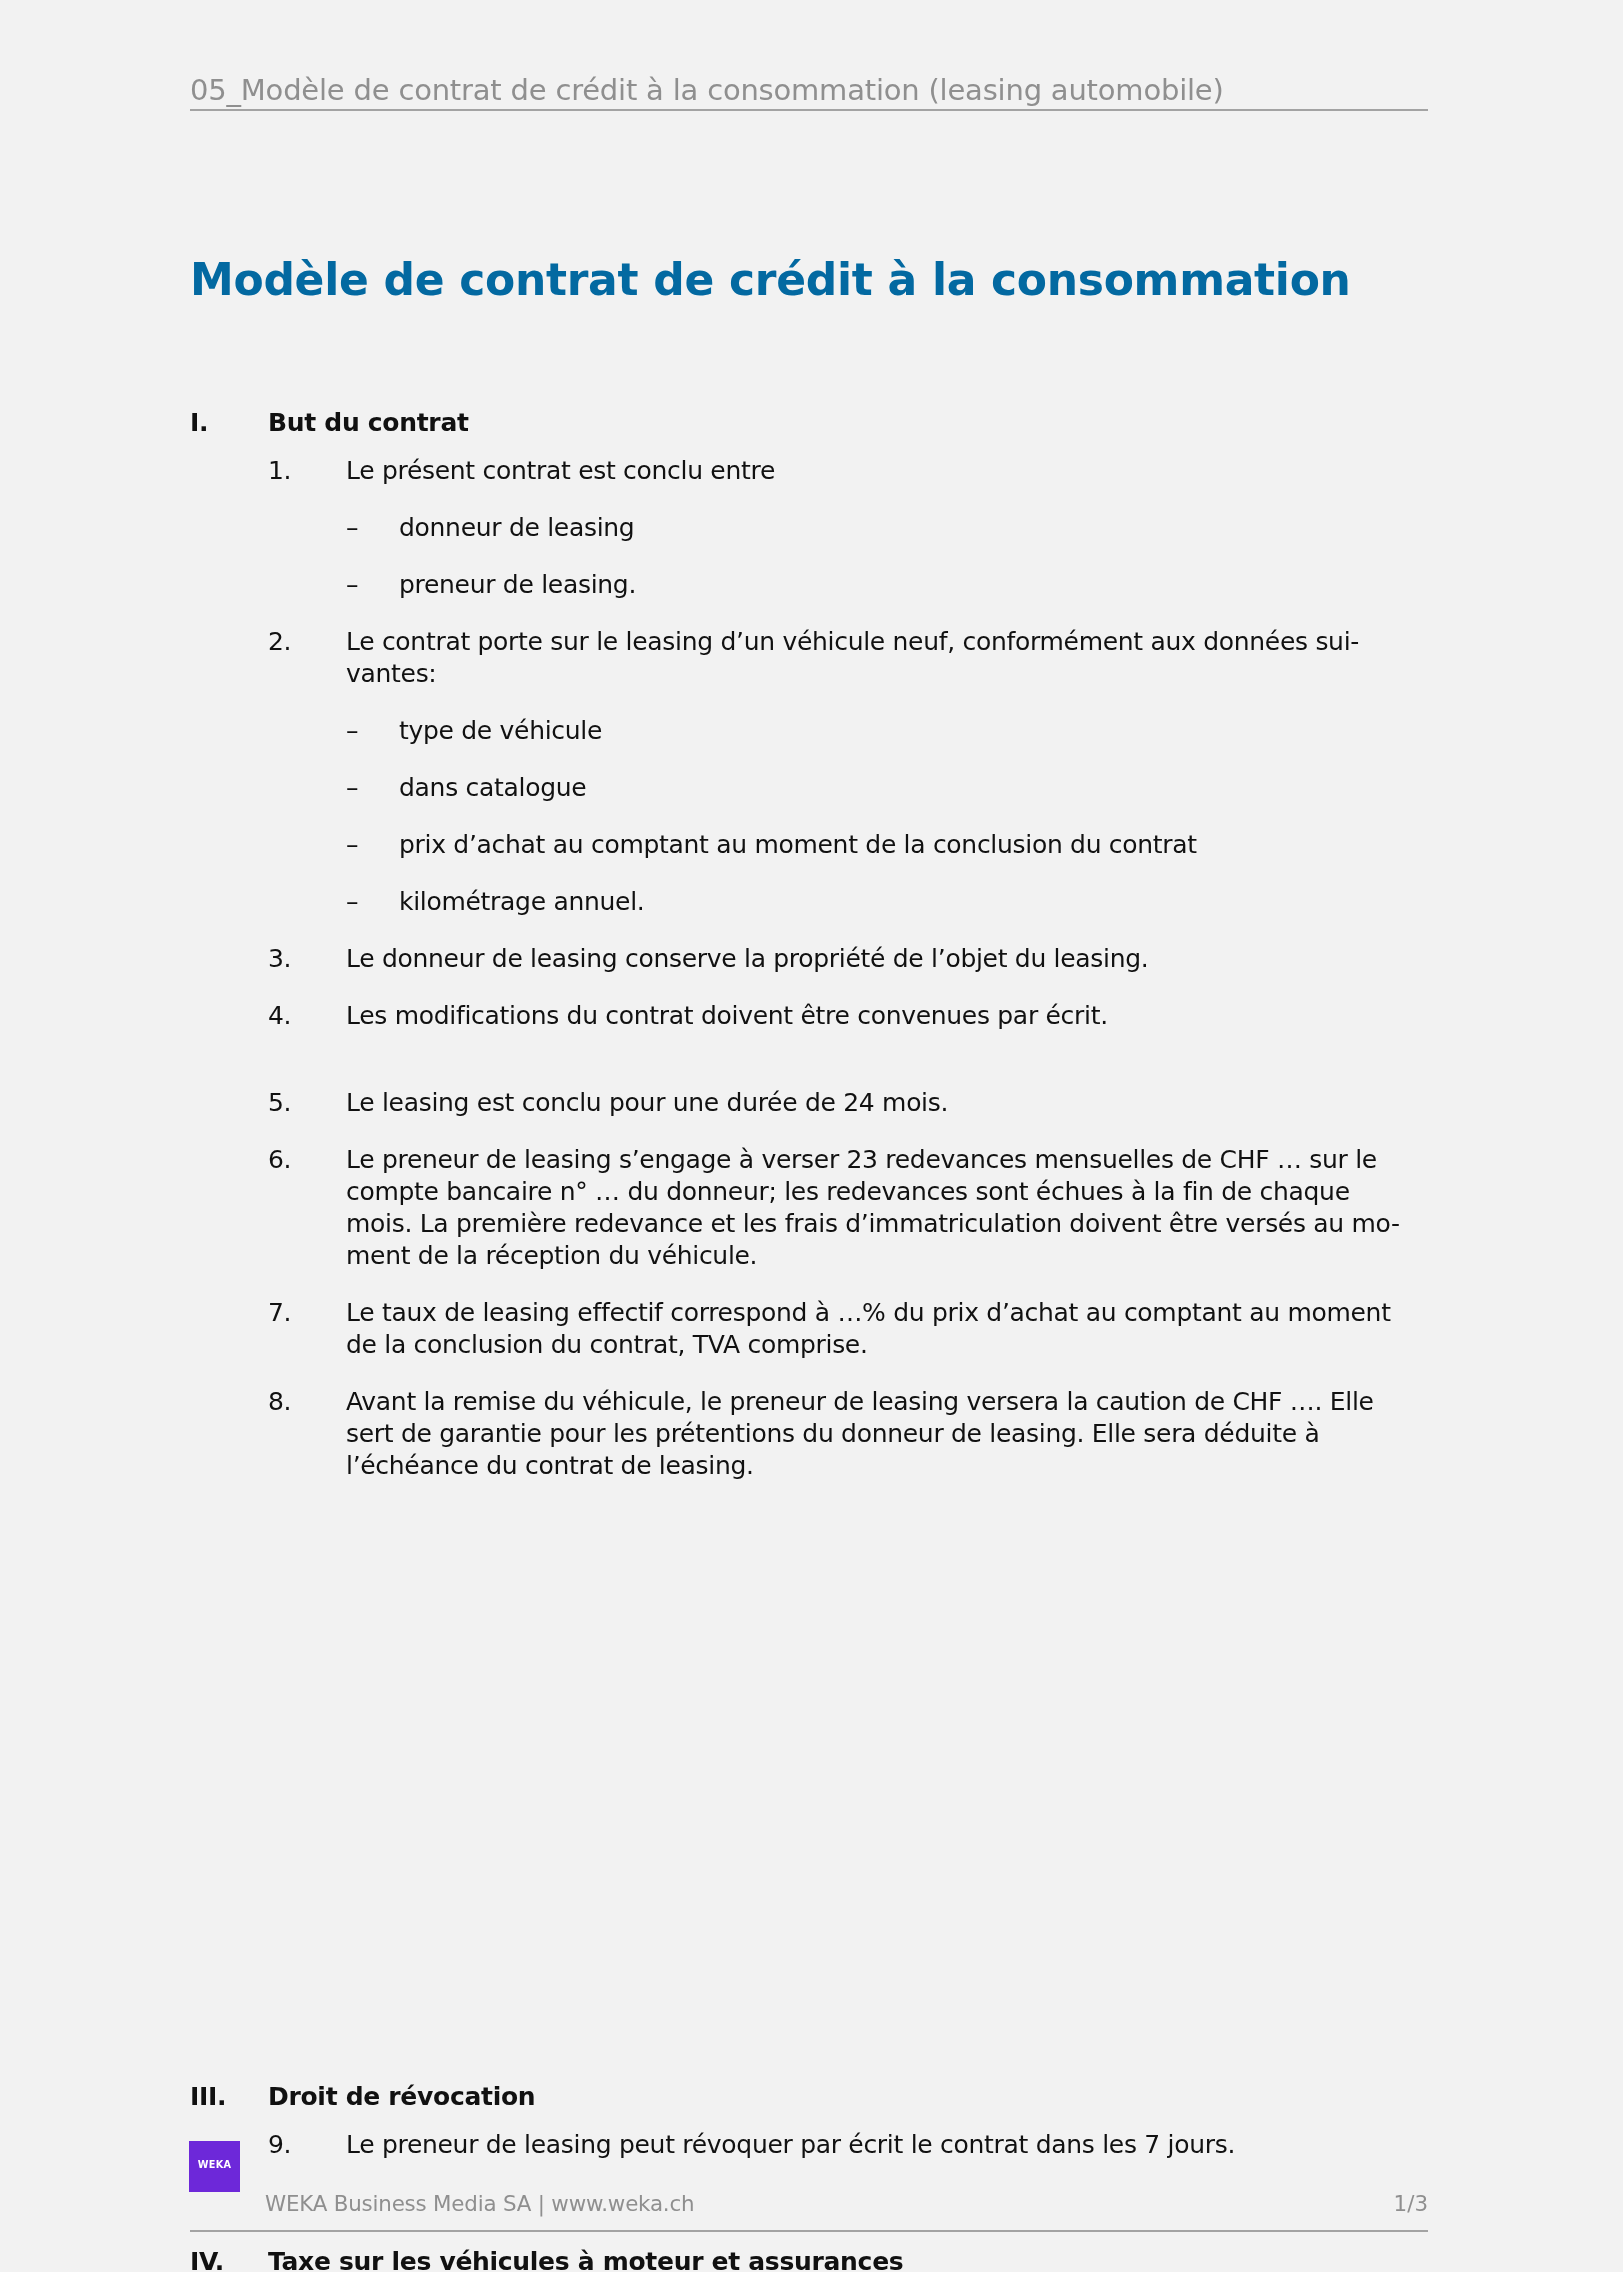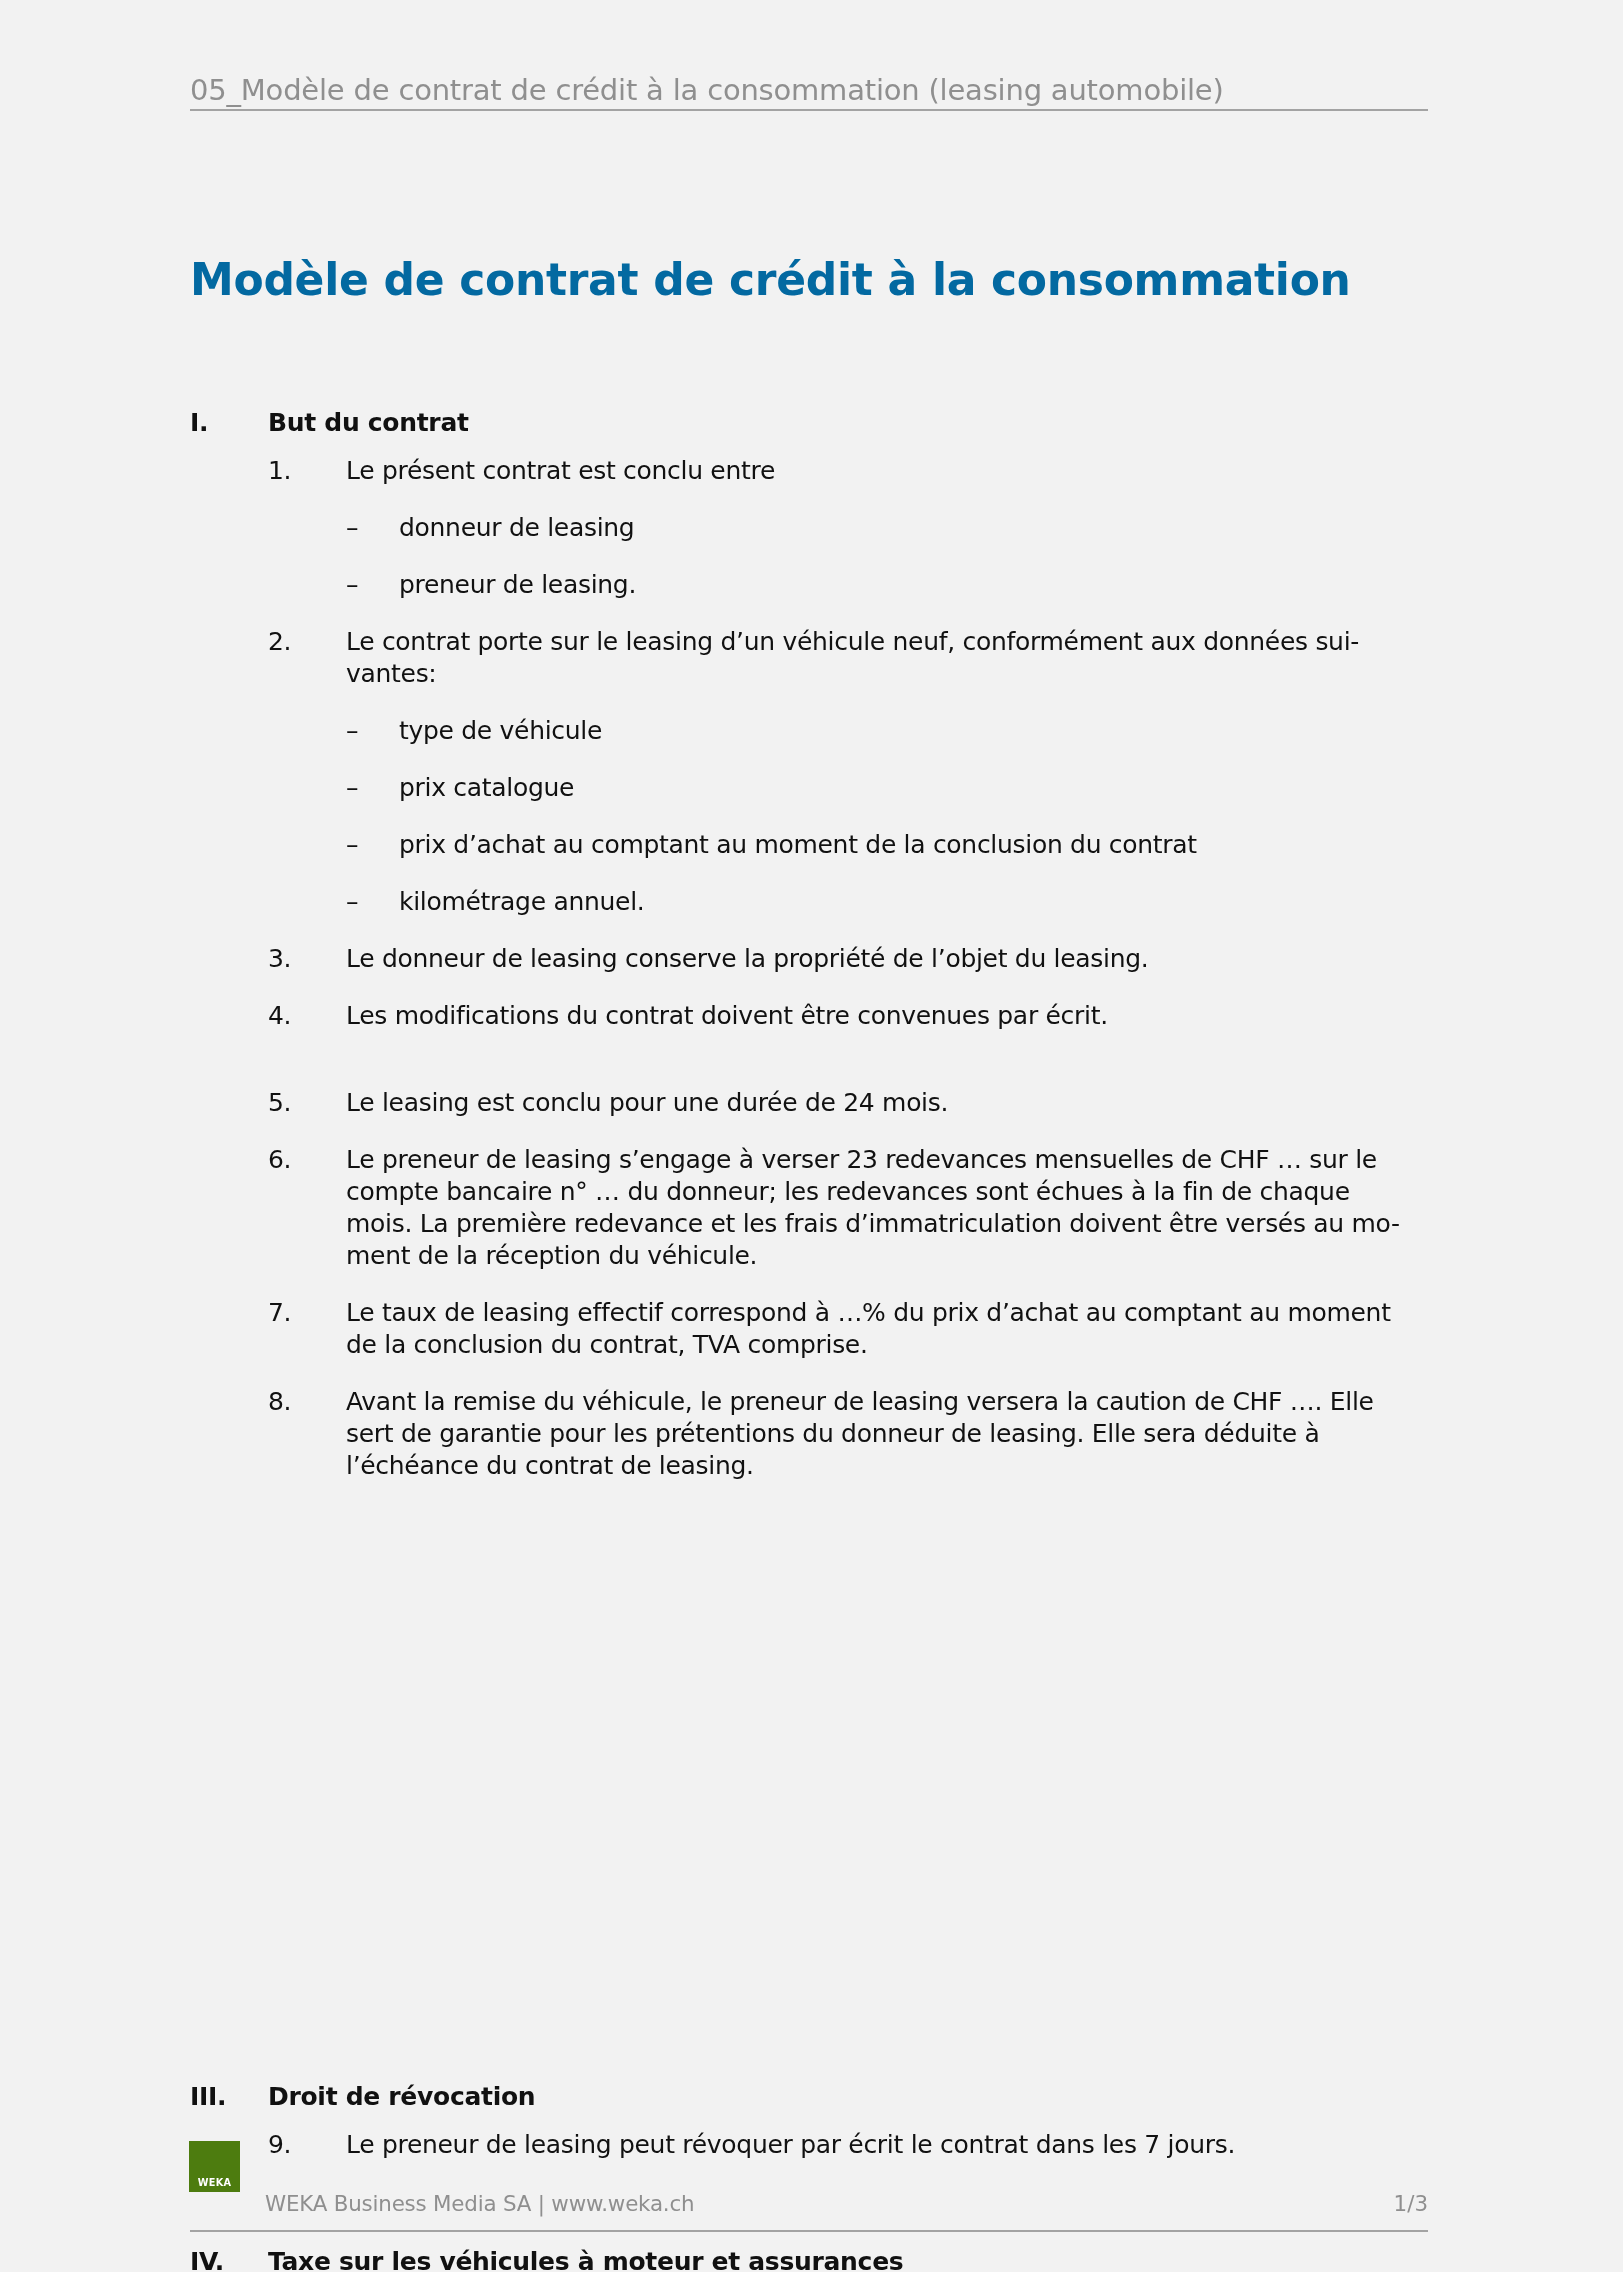--- a/index.html
+++ b/index.html
@@ -34,22 +34,22 @@
   .item-text { width:1065px; }
   .bullets { margin-left:156px; }
   .bullet { display:flex; margin-bottom:25px; }
   .bullet-dash { width:53px; flex:none; }
   .s1 { margin-top:0; }
   .s2 { position:absolute; top:680px; left:0; width:100%; }
   .s3 { position:absolute; top:1674px; left:0; width:100%; }
   .s4 { position:absolute; top:1839px; left:0; width:100%; }
   .footer-logo {
     position:absolute; left:189px; top:2141px; width:51px; height:51px;
-    background:#4d7c0f; color:#fff; font-weight:bold; font-size:9.7px;
-    display:flex; align-items:flex-end; justify-content:center;
+    background:#6d28d9; color:#fff; font-weight:bold; font-size:9.7px;
+    display:flex; align-items:center; justify-content:center;
     padding-bottom:3.9px; box-sizing:border-box; letter-spacing:0.3px;
   }
   .footer-text {
     position:absolute; left:265px; top:2191px; font-size:21.4px; color:#8f8f8f; letter-spacing:-0.2px;
   }
   .footer-page {
     position:absolute; right:195px; top:2191px; font-size:21.4px; color:#8f8f8f;
   }
   .footer-rule {
     position:absolute; left:190px; top:2230px; width:1238px; height:1.9px; background:#a3a3a3;
@@ -90,21 +90,21 @@
       <span class="item-num">2.</span>
       <span class="item-text">Le contrat porte sur le leasing d’un véhicule neuf, conformément aux données sui-vantes:</span>
     </div>
     <div class="bullets">
       <div class="bullet">
         <span class="bullet-dash">–</span>
         <span>type de véhicule</span>
       </div>
       <div class="bullet">
         <span class="bullet-dash">–</span>
-        <span>prix catalogue</span>
+        <span>dans catalogue</span>
       </div>
       <div class="bullet">
         <span class="bullet-dash">–</span>
         <span>prix d’achat au comptant au moment de la conclusion du contrat</span>
       </div>
       <div class="bullet">
         <span class="bullet-dash">–</span>
         <span>kilométrage annuel.</span>
       </div>
     </div>

